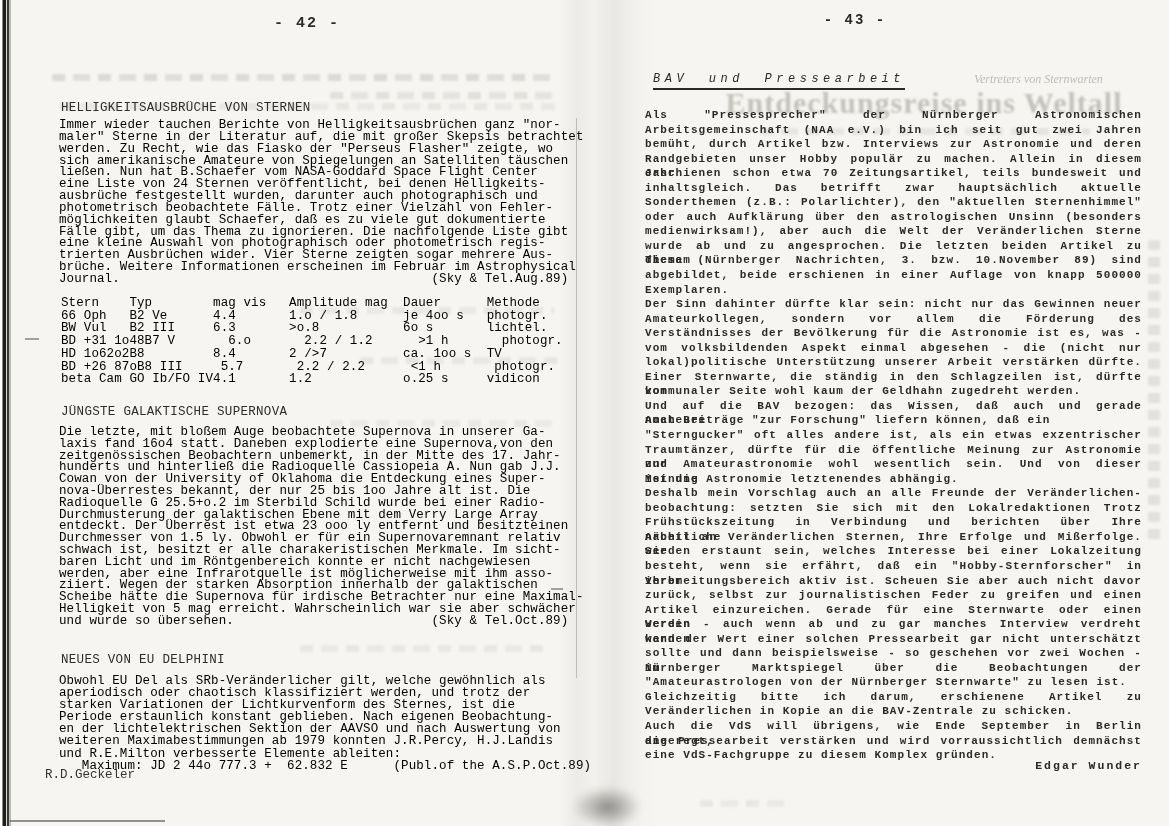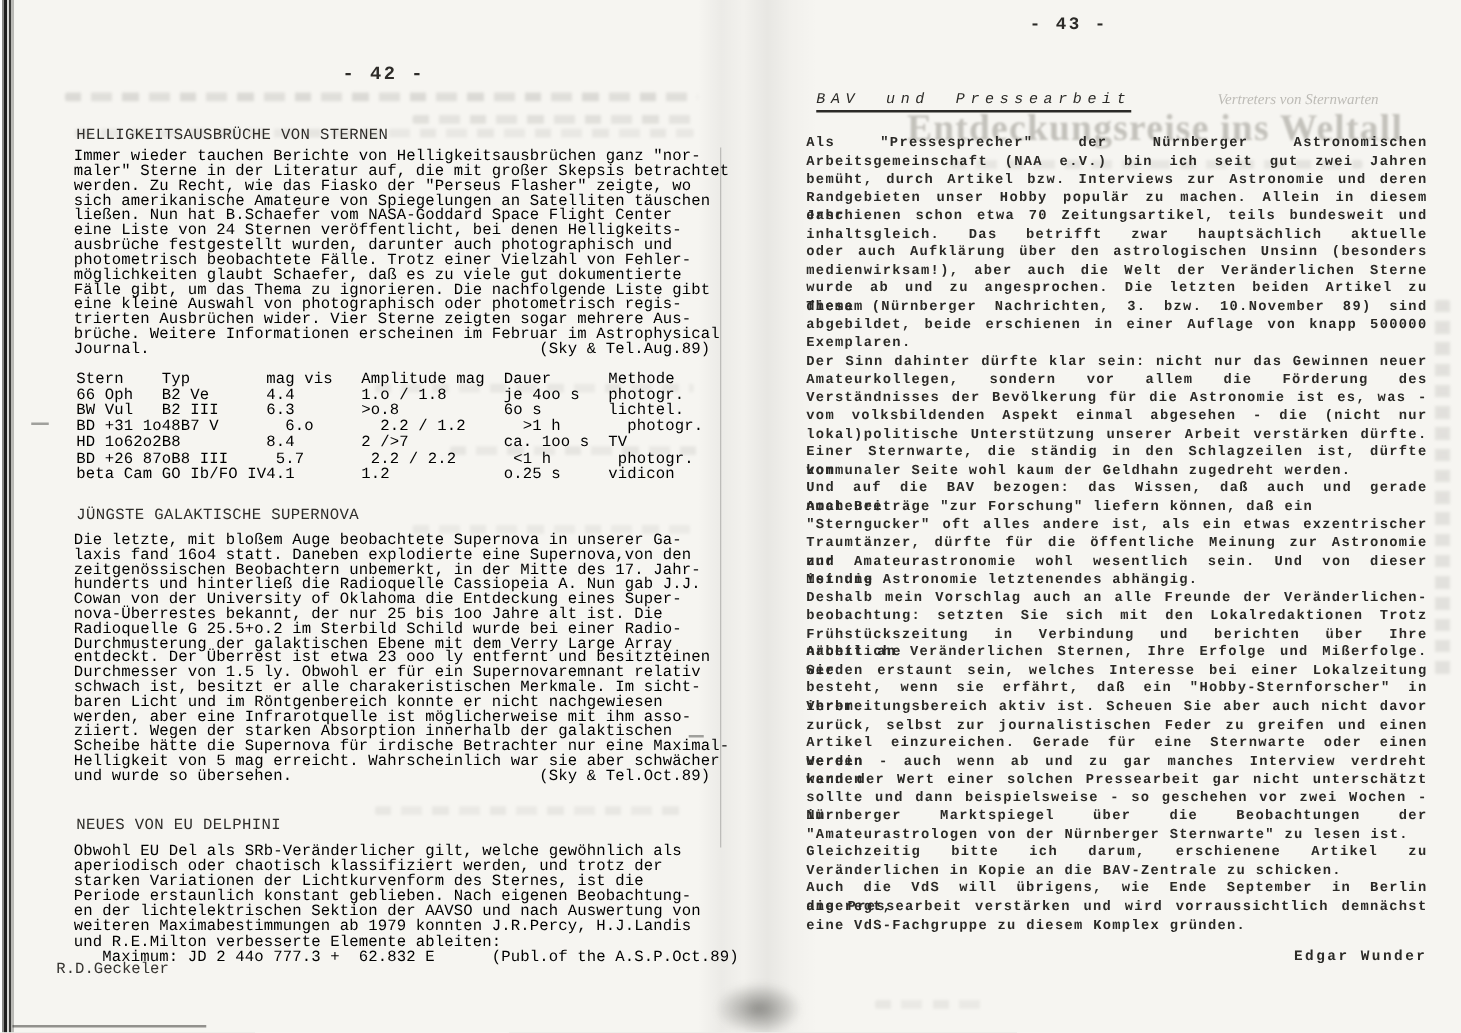--- a/index.html
+++ b/index.html
@@ -23,21 +23,21 @@
     background:repeating-linear-gradient(90deg,rgba(118,116,110,0.55) 0 13px,rgba(118,116,110,0) 13px 21px,rgba(118,116,110,0.45) 21px 38px,rgba(118,116,110,0) 38px 46px);}
   .smudge.v{width:12px;background:repeating-linear-gradient(180deg,rgba(118,116,110,0.5) 0 10px,rgba(118,116,110,0) 10px 17px);}
   .ghost-headline{position:absolute;left:698px;top:86px;width:452px;text-align:center;
     font-family:"Liberation Serif","DejaVu Serif",serif;font-weight:bold;font-size:30px;
     color:#b3b1aa;opacity:.75;filter:blur(1px);letter-spacing:1px;white-space:nowrap;}
   .ghost-sub{position:absolute;left:942px;top:72px;font-family:"Liberation Serif","DejaVu Serif",serif;
     font-style:italic;font-size:12px;color:#97958f;opacity:.6;filter:blur(0.6px);white-space:nowrap;margin-left:32px;}
   
   .p42{position:absolute;left:45px;top:0;width:524px;}
   .p42 .pageno{position:absolute;top:15px;left:0;width:100%;text-align:center;
-    font-size:15px;font-weight:bold;letter-spacing:2px;color:#2e2c29;margin-top:36px;}
+    font-size:15px;font-weight:bold;letter-spacing:2px;color:#2e2c29;}
   .p42 h2{position:absolute;margin:16px;font-size:12.5px;font-weight:normal;letter-spacing:0.3px;color:#2f2d2a;}
   .p42 pre{position:absolute;margin:14px;font-family:inherit;font-size:12.5px;line-height:11.85px;
     letter-spacing:0.1px;color:#000000;white-space:pre;}
   #h42-1{top:85px;left:0;}
   #para42-1{top:106px;left:0;}
   #outburst-table{top:283px;left:2px;line-height:12.7px;}
   #h42-2{top:389px;left:0;}
   #para42-2{top:413px;left:0;line-height:11.8px;}
   #h42-3{top:637px;left:0;}
   #para42-3{top:661px;left:0;line-height:12.1px;}
@@ -145,20 +145,21 @@
 
     <div id="title43">BAV und Pressearbeit</div>
 
     <div id="press-body">
         <div class="jline">Als "Pressesprecher" der Nürnberger Astronomischen</div>
         <div class="jline">Arbeitsgemeinschaft (NAA e.V.) bin ich seit gut zwei Jahren</div>
         <div class="jline">bemüht, durch Artikel bzw. Interviews zur Astronomie und deren</div>
         <div class="jline">Randgebieten unser Hobby populär zu machen. Allein in diesem Jahr</div>
         <div class="jline">erschienen schon etwa 70 Zeitungsartikel, teils bundesweit und</div>
         <div class="jline">inhaltsgleich. Das betrifft zwar hauptsächlich aktuelle</div>
+        <div class="jline">Sonderthemen (z.B.: Polarlichter), den "aktuellen Sternenhimmel"</div>
         <div class="jline">oder auch Aufklärung über den astrologischen Unsinn (besonders</div>
         <div class="jline">medienwirksam!), aber auch die Welt der Veränderlichen Sterne</div>
         <div class="jline">wurde ab und zu angesprochen. Die letzten beiden Artikel zu diesem</div>
         <div class="jline">Thema (Nürnberger Nachrichten, 3. bzw. 10.November 89) sind</div>
         <div class="jline">abgebildet, beide erschienen in einer Auflage von knapp 500000</div>
         <div class="jline flush">Exemplaren.</div>
         <div class="jline">Der Sinn dahinter dürfte klar sein: nicht nur das Gewinnen neuer</div>
         <div class="jline">Amateurkollegen, sondern vor allem die Förderung des</div>
         <div class="jline">Verständnisses der Bevölkerung für die Astronomie ist es, was -</div>
         <div class="jline">vom volksbildenden Aspekt einmal abgesehen - die (nicht nur</div>

